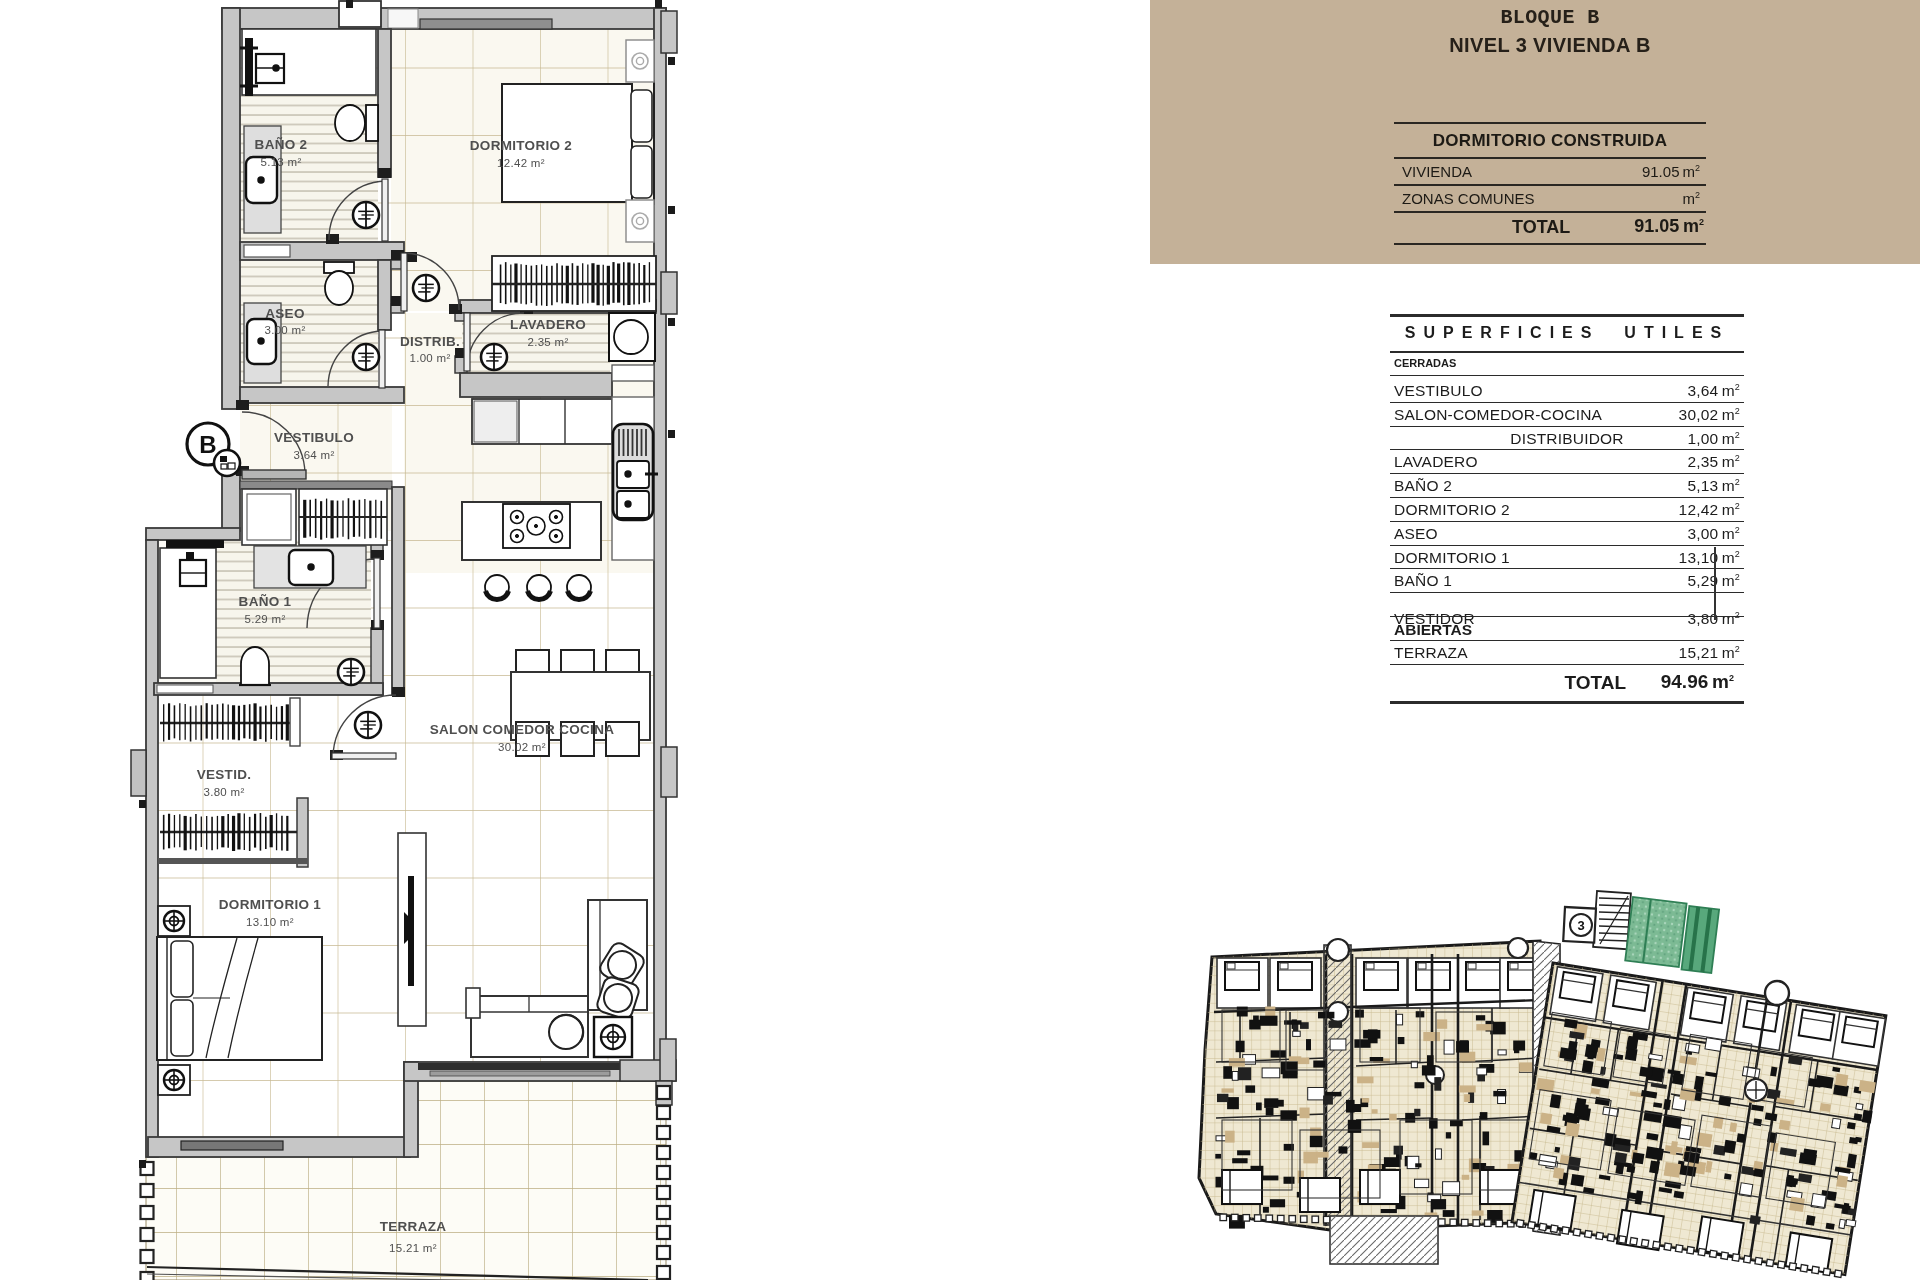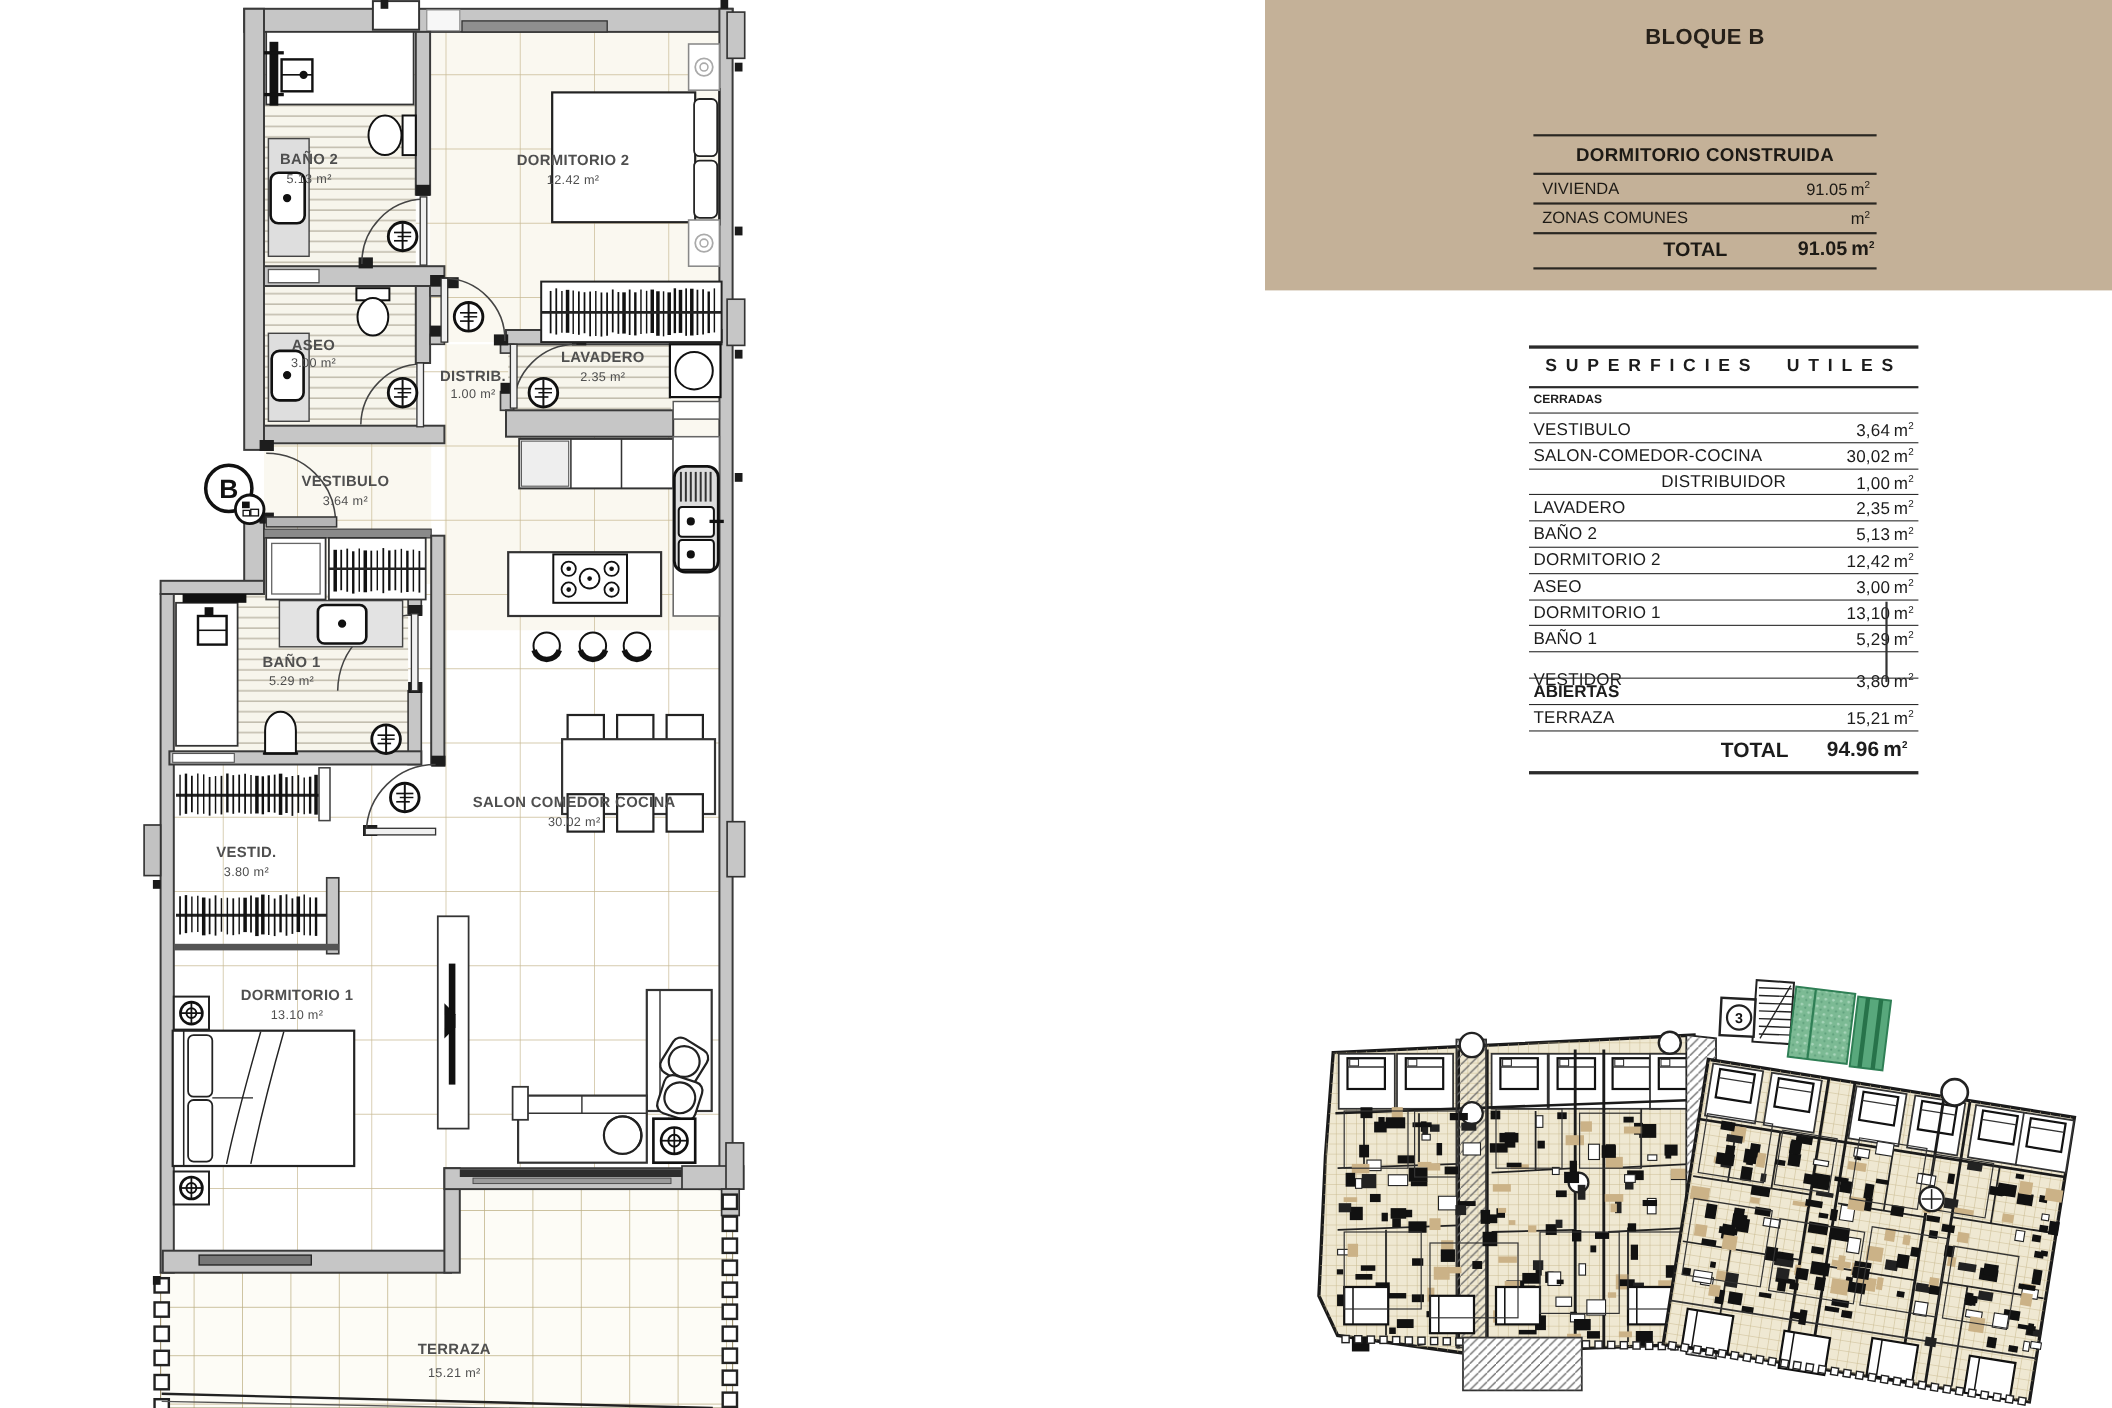--- a/index.html
+++ b/index.html
@@ -12,22 +12,23 @@
 .ut{position:absolute;left:1370px;width:354px;color:#1c1c1c;}
 .ut .ln{position:absolute;left:0;width:354px;background:#2b2b2b;}
 .row{position:absolute;left:4px;width:346px;font-size:15.5px;letter-spacing:0.2px;}
 .row .v{position:absolute;right:0;top:0;}
 sup{font-size:9px;}
 </style></head><body>
 <div id="page">
 
 <div class="panel"></div>
 
-<div class="ttl" style="left:1180px;top:23px;">BLOQUE B</div>
-
+<div class="ttl" style="left:1180px;top:6px;font-family:Liberation Mono, monospace;">BLOQUE B</div>
+
+<div class="ttl" style="left:1180px;top:34px;">NIVEL 3 VIVIENDA B</div>
 
 <div class="sct" style="top:0;height:264px;">
       <div class="ln" style="top:122px;"></div>
       <div style="position:absolute;left:0;top:131px;width:312px;text-align:center;font-weight:bold;font-size:17px;letter-spacing:0.3px;">DORMITORIO CONSTRUIDA</div>
       <div class="ln" style="top:157px;height:1.6px;"></div>
       <div style="position:absolute;left:8px;top:163px;font-size:15px;">VIVIENDA</div>
       <div style="position:absolute;right:6px;top:163px;font-size:15px;">91.05 m<sup>2</sup></div>
       <div class="ln" style="top:184px;height:1.6px;"></div>
       <div style="position:absolute;left:8px;top:190px;font-size:15px;">ZONAS COMUNES</div>
       <div style="position:absolute;right:6px;top:190px;font-size:15px;">m<sup>2</sup></div>

